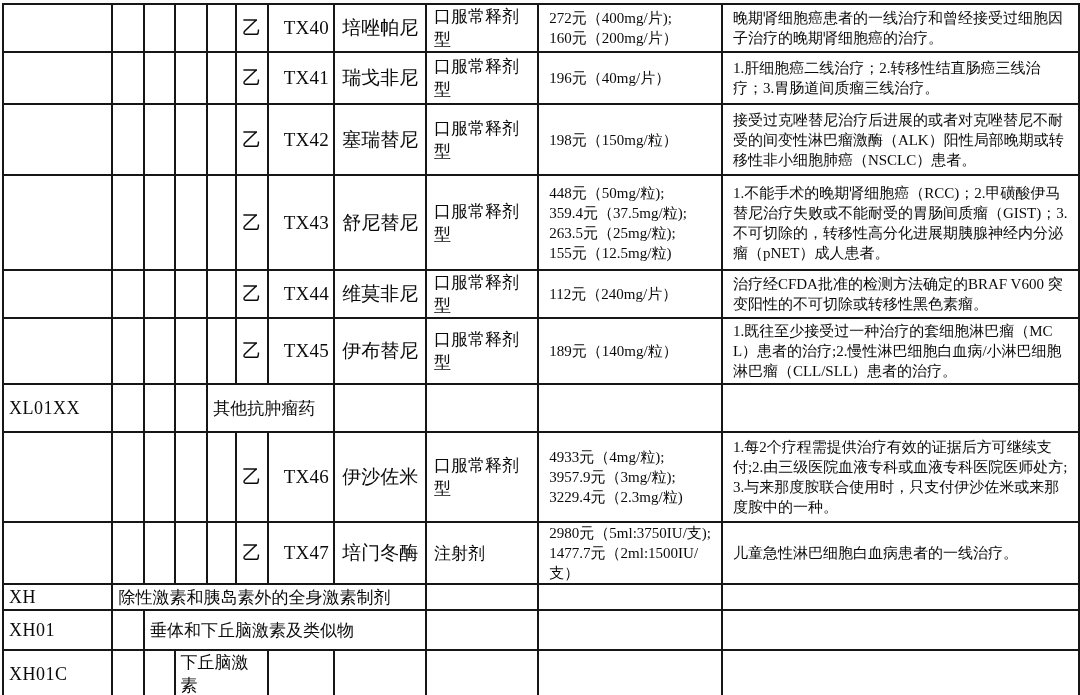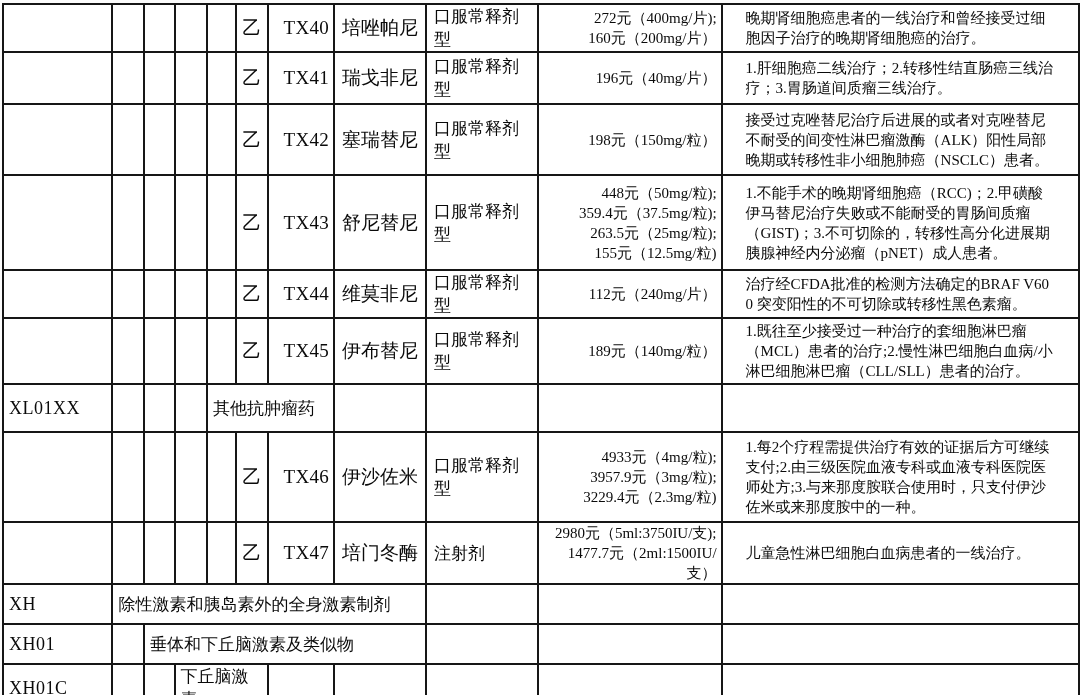--- a/index.html
+++ b/index.html
@@ -19,22 +19,22 @@
     vertical-align:middle;
     overflow:hidden;
     font-size:15px;
   }
   td.code{font-size:18px;padding-left:5px;letter-spacing:.5px;}
   td.cat{font-size:19px;text-align:center;padding:0 2px;}
   td.tx{font-size:19px;text-align:left;padding-left:15px;letter-spacing:.3px;}
   td.name{font-size:19px;padding-left:7px;}
   td.form{font-size:17px;padding-left:7px;margin-top:17px;}
   td.label{font-size:17px;padding-left:5px;}
-  td.price{font-size:15px;line-height:20px;white-space:pre-line;padding-left:2px;text-align:right;}
-  td.desc{font-size:15px;line-height:20px;word-break:break-all;padding:2px 23px;}
+  td.price{font-size:15px;line-height:20px;white-space:pre-line;padding-left:10px;}
+  td.desc{font-size:15px;line-height:20px;word-break:break-all;padding:2px 10px;}
 </style>
 </head>
 <body>
 
 <div class="page">
 <table class="grid">
   <colgroup>
     <col style="width:110px">
         <col style="width:32px">
         <col style="width:31px">
@@ -173,21 +173,21 @@
     <td></td>
     <td class="cat">乙</td>
     <td class="tx">TX47</td>
     <td class="name">培门冬酶</td>
     <td class="form">注射剂</td>
     <td class="price">2980元（5ml:3750IU/支);
 1477.7元（2ml:1500IU/支）</td>
     <td class="desc">儿童急性淋巴细胞白血病患者的一线治疗。</td>
   </tr>
 
-  <tr style="height:40px">
+  <tr style="height:26px">
     <td class="code">XH</td>
     <td class="label" colspan="7">除性激素和胰岛素外的全身激素制剂</td>
     <td></td>
     <td></td>
     <td></td>
   </tr>
 
   <tr style="height:40px">
     <td class="code">XH01</td>
     <td></td>

